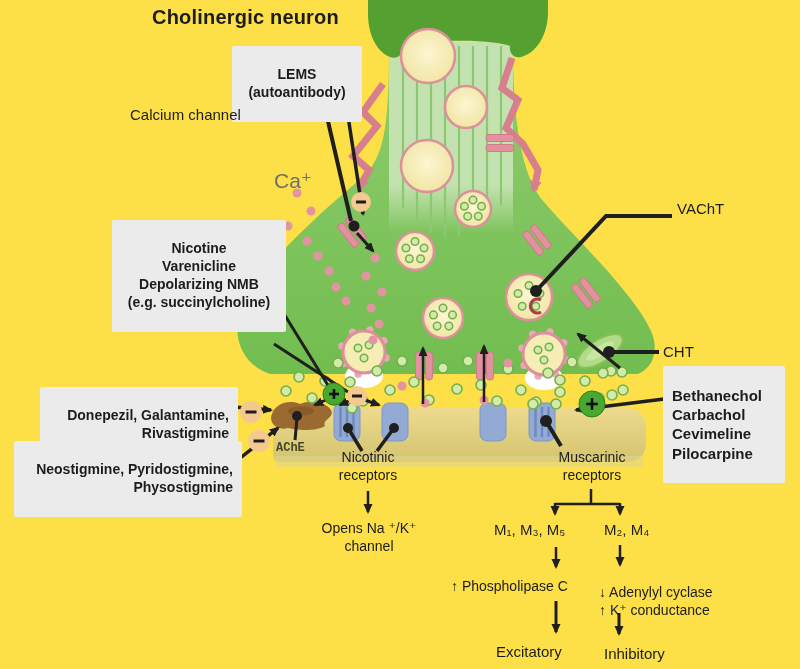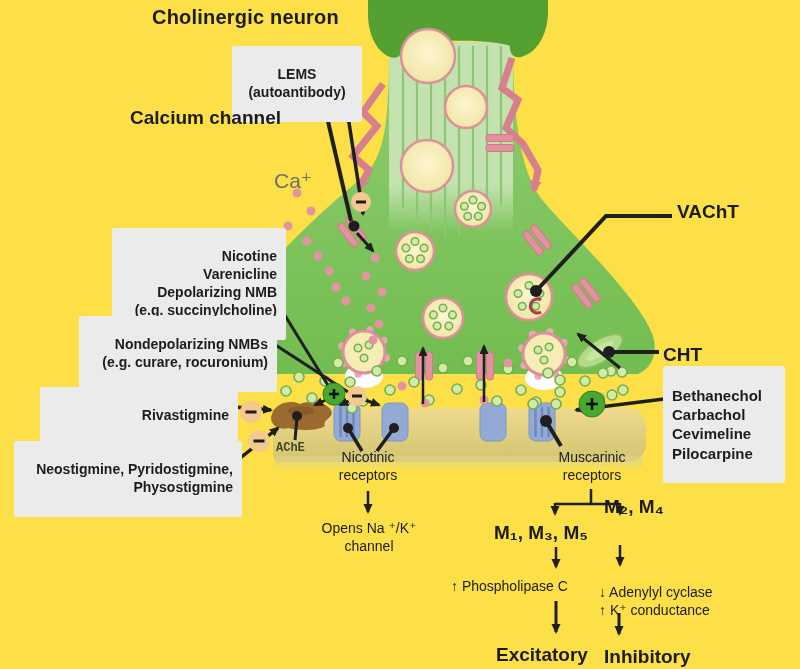--- a/index.html
+++ b/index.html
@@ -4,21 +4,21 @@
 <style>
   html,body{margin:0;padding:0;background:#fff;}
   .stage{position:relative;width:800px;height:669px;background:#fde047;overflow:hidden;
          font-family:"Liberation Sans","DejaVu Sans",sans-serif;color:#1c1c1c;}
   .stage svg{position:absolute;left:0;top:0;}
   .lbl{position:absolute;white-space:nowrap;line-height:1.25;}
   .gbox{position:absolute;background:#ebebeb;padding:20px 9px;font-weight:bold;
         font-size:14px;line-height:1.28;color:#1c1c1c;border-radius:2px;}
   .r{text-align:right;} .c{text-align:center;} .l{text-align:left;}
   .title{font-size:20px;font-weight:bold;letter-spacing:.2px;}
-  .plain{font-size:19px;font-weight:bold;}
+  .plain{font-size:15px;}
   .small{font-size:14px;}
   .caplus{font-size:21px;color:#6e6e6e;}
   .ache{font-size:12px;color:#454528;font-weight:bold;font-family:Liberation Mono, monospace;}
 </style>
 </head>
 <body>
 
 <div class="stage">
 
 <svg width="800" height="669" viewBox="0 0 800 669">
@@ -328,33 +328,30 @@
 
 <div class="gbox c" style="left:232px;top:46px;width:112px;">
   <div>LEMS</div>
   <div>(autoantibody)</div>
 </div>
 
 <div class="lbl plain" style="left:130px;top:106px;">Calcium channel</div>
 
 <div class="lbl caplus" style="left:274px;top:168px;">Ca⁺</div>
 
-<div class="gbox r" style="left:112px;top:228px;width:156px;">
+<div class="gbox r" style="left:112px;top:220px;width:156px;text-align:center;">
   <div>Nicotine</div>
   <div>Varenicline</div>
   <div>Depolarizing NMB</div>
   <div>(e.g. succinylcholine)</div>
 </div>
 
-<div class="gbox r" style="left:79px;top:316px;width:180px;">
-  <div>Nondepolarizing NMBs</div>
-  <div>(e.g. curare, rocuronium)</div>
-</div>
 
 <div class="gbox r" style="left:40px;top:387px;width:180px;">
+  <div>Donepezil, Galantamine,</div>
   <div>Rivastigmine</div>
 </div>
 
 <div class="gbox r" style="left:14px;top:441px;width:210px;">
   <div>Neostigmine, Pyridostigmine,</div>
   <div>Physostigmine</div>
 </div>
 
 <div class="lbl ache" style="left:276px;top:441px;">AChE</div>
 
@@ -377,21 +374,21 @@
   <div>Cevimeline</div>
   <div>Pilocarpine</div>
 </div>
 
 <div class="lbl small c" style="left:316px;top:520px;width:106px;">
   <div>Opens Na ⁺/K⁺</div>
   <div>channel</div>
 </div>
 
 <div class="lbl plain" style="left:494px;top:521px;">M₁, M₃, M₅</div>
-<div class="lbl plain" style="left:604px;top:495px;">M₂, M₄</div>
+<div class="lbl plain" style="left:604px;top:521px;">M₂, M₄</div>
 
 <div class="lbl small" style="left:451px;top:578px;">↑ Phospholipase C</div>
 
 <div class="lbl small l" style="left:599px;top:572px;margin-top:12px;">
   <div>↓ Adenylyl cyclase</div>
   <div>↑ K⁺ conductance</div>
 </div>
 
 <div class="lbl plain" style="left:496px;top:643px;">Excitatory</div>
 <div class="lbl plain" style="left:604px;top:645px;">Inhibitory</div>

